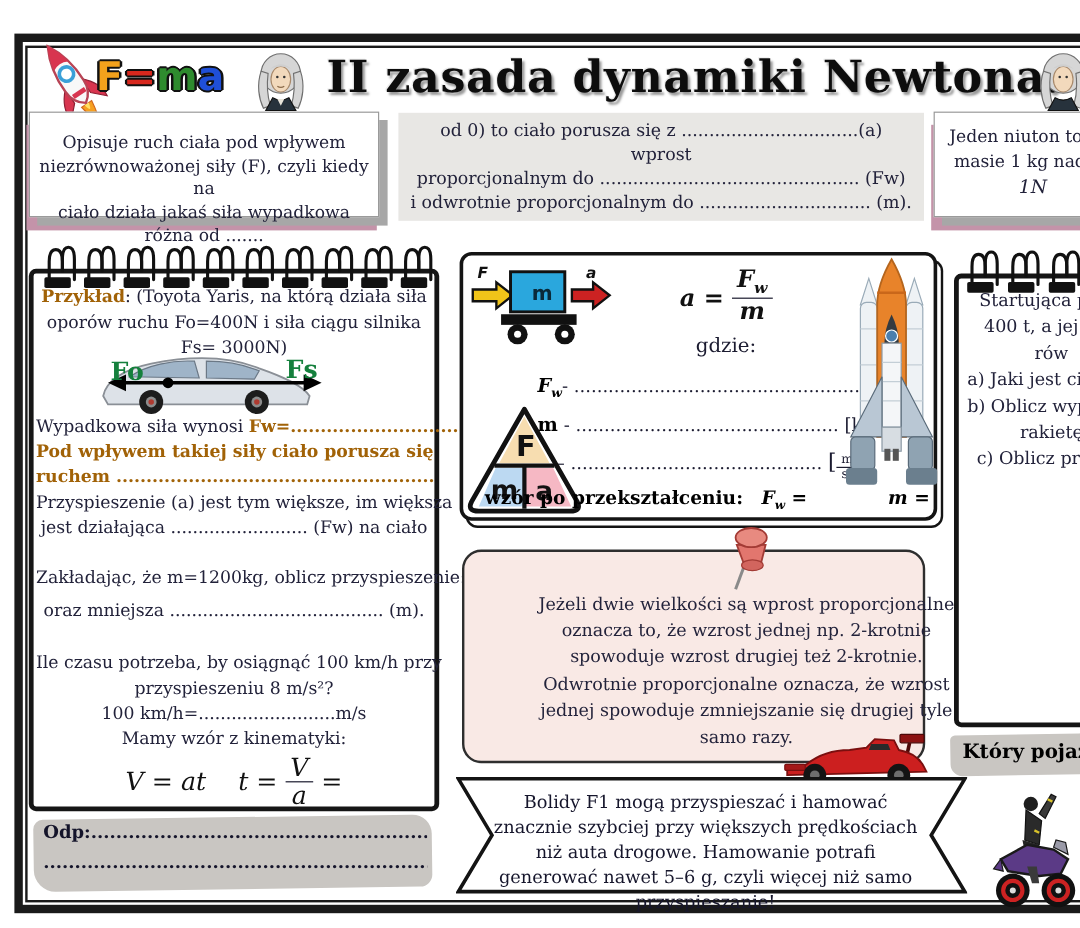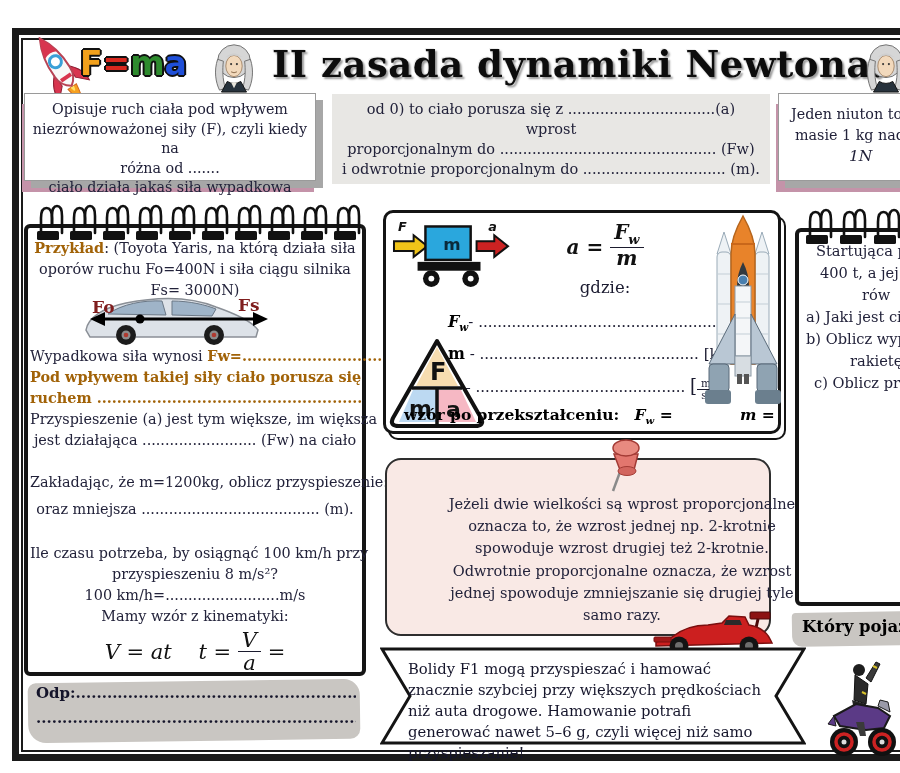--- a/index.html
+++ b/index.html
@@ -11,30 +11,30 @@
   
   .frame-outer{left:12px;top:28px;width:896px;height:733px;border:7px solid #1a1a1a;box-sizing:border-box;}
   .frame-inner{left:21px;top:38px;width:882px;height:714px;border:2px solid #1a1a1a;box-sizing:border-box;}
   
   .title{left:272px;top:42px;font-size:37px;font-weight:bold;color:#0d0d0d;letter-spacing:0.5px;
          text-shadow:2px 2px 2px #9a9a9a,-1px -1px 0 #ededed;white-space:nowrap;}
   .fma{left:80px;top:44px;font-family:"DejaVu Sans","Liberation Sans",sans-serif;font-weight:900;font-size:33px;white-space:nowrap;
        text-shadow:-2px 0 0 #111,2px 0 0 #111,0 -2px 0 #111,0 2px 0 #111,-1px -1px 0 #111,1px 1px 0 #111,1px -1px 0 #111,-1px 1px 0 #111;}
   
   .card{background:#fff;border:1.5px solid #9a9a9a;box-shadow:7px 7px 0 #a7a7a7,-2px 11px 0 #c493a9;box-sizing:border-box;}
-  .card-left{left:24px;top:93px;width:292px;height:88px;padding-top:6px;font-size:14.3px;line-height:19.5px;text-align:center;}
+  .card-left{left:24px;top:93px;width:292px;height:88px;padding-top:16px;font-size:14.3px;line-height:19.5px;text-align:center;}
   .card-mid{left:332px;top:94px;width:438px;height:90px;background:#e8e7e4;padding:5px 8px;font-size:14.5px;line-height:20px;text-align:center;box-sizing:border-box;}
   .card-right{left:778px;top:93px;width:215px;height:88px;padding-top:10px;font-size:14.3px;line-height:21px;}
   .card-right .l1{margin-left:12px;} .card-right .l2{margin-left:16px;} .card-right .l3{margin-left:70px;font-style:italic;font-size:15.5px;}
   
   .nb-left{left:24px;top:224px;width:342px;height:452px;border:4.5px solid #151515;border-radius:6px;box-sizing:border-box;background:#fff;}
   .nb-right{left:795px;top:228px;width:210px;height:378px;border:4.5px solid #151515;border-radius:6px;box-sizing:border-box;background:#fff;}
   .nb-line{left:30px;width:330px;text-align:center;font-size:14.4px;line-height:20px;white-space:nowrap;}
   .b{font-weight:bold;color:#a16207;}
-  .force-label{font-weight:bold;font-size:17px;color:#7f1d1d;}
+  .force-label{font-weight:bold;font-size:21px;color:#15803d;}
   .vat{left:30px;top:629px;width:330px;text-align:center;font-style:italic;font-size:21px;color:#111;}
   .frac{display:inline-block;text-align:center;vertical-align:-0.55em;line-height:1.05;}
   .frac .num{display:block;border-bottom:1.6px solid #1b1b2e;padding:0 4px;text-align:right;}
   .frac .den{display:block;padding:0 4px;}
   .frac.small{font-size:10.5px;vertical-align:-0.7em;}
   
   .odp-bg{left:28px;top:681px;width:332px;height:60px;background:#c9c6c2;border-radius:8px 16px 10px 18px;transform:rotate(-0.8deg);}
   .odp-line{left:36px;width:320px;font-size:15px;font-weight:bold;color:#14142a;white-space:nowrap;overflow:hidden;}
   
   .fbox{left:383px;top:210px;width:398px;height:224px;border:3px solid #141414;border-radius:10px;box-sizing:border-box;background:#fff;
@@ -43,21 +43,21 @@
   .gdzie{left:520px;top:278px;width:170px;text-align:center;font-size:16.5px;color:#1b1b30;}
   .frow{left:448px;width:330px;font-size:15px;white-space:nowrap;color:#1b1b30;}
   .frow .sym{font-weight:bold;font-style:italic;font-size:16px;color:#000;}
   .transform{left:404px;top:405px;width:376px;font-size:15.5px;font-weight:bold;color:#000;white-space:nowrap;}
   .transform .m1{margin-left:10px;font-style:italic;} .transform .m2{margin-left:62px;font-style:italic;}
   sub{font-size:0.65em;}
   
   .pink{left:385px;top:458px;width:386px;height:178px;background:#f9e9e5;border:2px solid #2e2e2e;border-radius:16px;box-sizing:border-box;}
   .pink-text{left:400px;top:493px;width:356px;text-align:center;font-size:14.6px;line-height:1.52;color:#23233b;margin-left:44px;}
   
-  .banner-text{left:408px;top:658px;width:360px;font-size:14.8px;line-height:1.42;color:#16162c;}
+  .banner-text{left:408px;top:658px;width:360px;text-align:center;font-size:14.8px;line-height:1.42;color:#16162c;}
   
   .ktory-bg{left:792px;top:612px;width:118px;height:34px;background:#c9c6c2;transform:rotate(-1deg);border-radius:4px 10px 6px 10px;}
   .ktory{left:802px;top:617px;font-size:16.5px;font-weight:bold;color:#000;white-space:nowrap;}
   .rn-lines{left:806px;top:240px;width:200px;font-size:14.6px;line-height:22px;color:#22223a;}
   .rn-line{white-space:nowrap;}
   .rn-line:nth-child(1){margin-left:10px;}
   .rn-line:nth-child(2){margin-left:14px;}
   .rn-line:nth-child(3){margin-left:56px;}
   .rn-line:nth-child(4){margin-left:0px;}
   .rn-line:nth-child(5){margin-left:0px;}
@@ -117,22 +117,22 @@
   <ellipse cx="30" cy="27" rx="8.5" ry="11" fill="#f2d9bc" stroke="#a8896b" stroke-width="1"></ellipse>
   <path d="M21,18 Q30,10 39,18 Q30,14 21,18 Z" fill="#cfcfcf"></path>
   <circle cx="27" cy="25" r="1.1" fill="#333"></circle>
     <circle cx="33" cy="25" r="1.1" fill="#333"></circle>
   <path d="M17,54 L23,43 Q30,47 37,43 L43,54 Z" fill="#27323c" stroke="#111"></path>
 </svg>
 
 <div class="abs card card-left">
   <div>Opisuje ruch ciała pod wpływem</div>
   <div>niezrównoważonej siły (F), czyli kiedy na</div>
+  <div>ciało działa jakaś siła wypadkowa</div>
   <div>różna od .......</div>
-  <div>ciało działa jakaś siła wypadkowa</div>
 </div>
 
 <div class="abs card-mid">
   <div>od 0) to ciało porusza się z ................................(a) wprost</div>
   <div>proporcjonalnym do ............................................... (Fw)</div>
   <div>i odwrotnie proporcjonalnym do ............................... (m).</div>
 </div>
 
 <div class="abs card card-right">
   <div class="l1">Jeden niuton to w</div>

